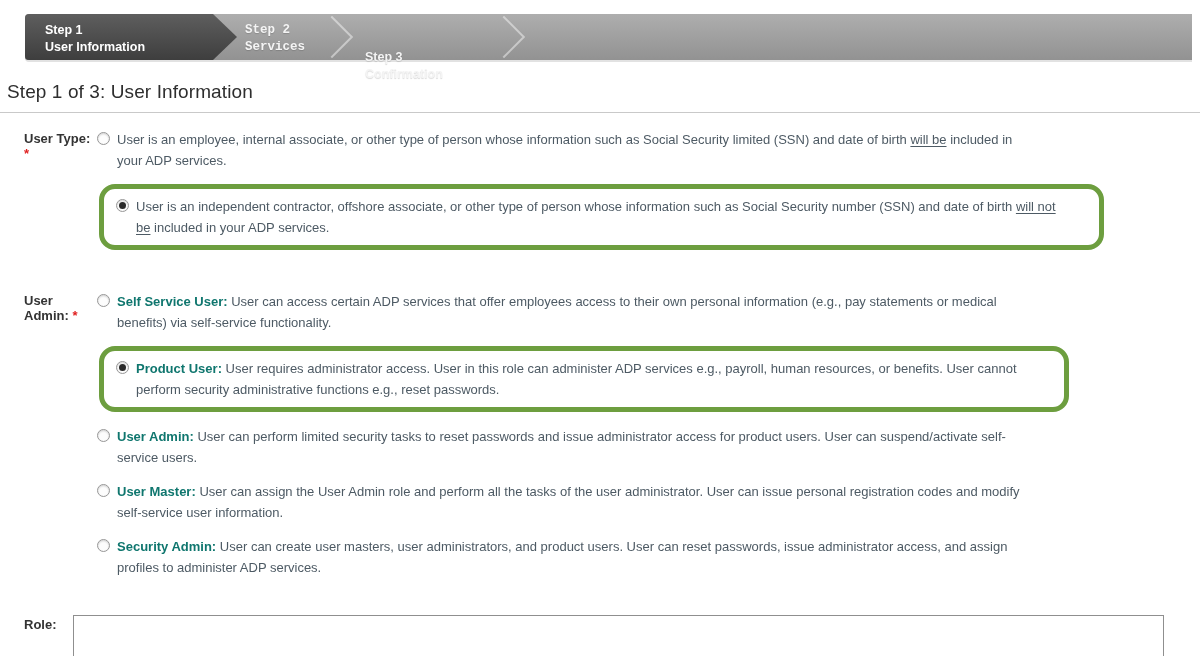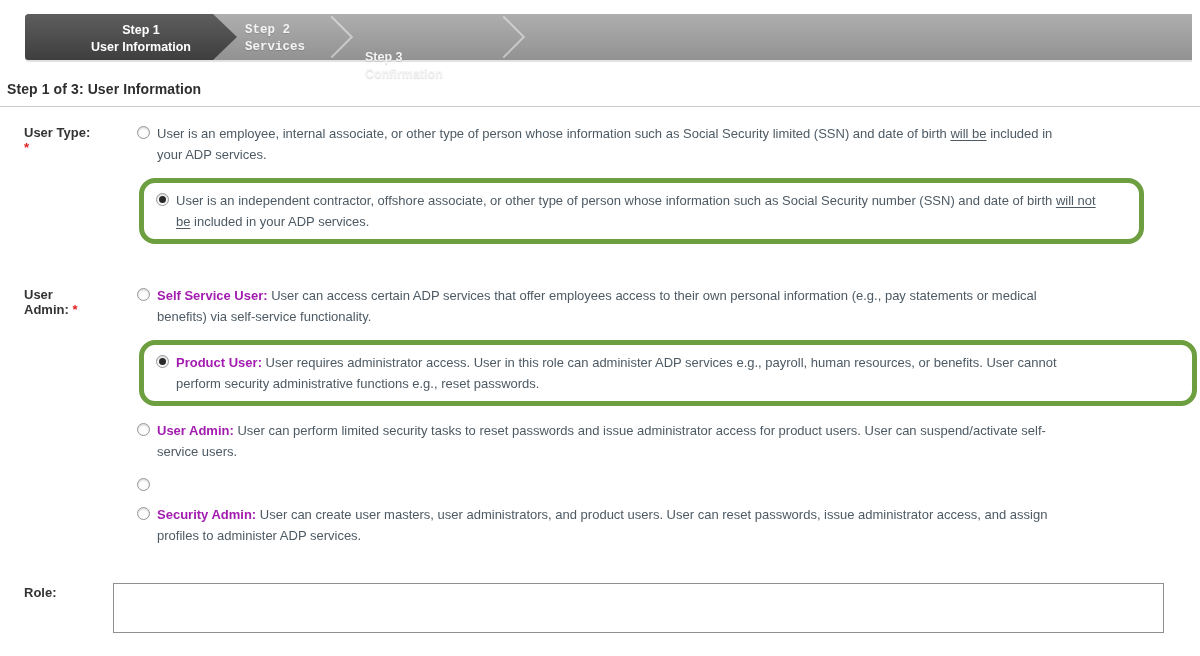--- a/index.html
+++ b/index.html
@@ -20,48 +20,47 @@
     border-bottom: 2px solid #e2e2e2;
   }
   .step { color: #fff; font-weight: bold; font-size: 12.5px; line-height: 16px; padding-top: 8px; cursor: default; }
   .step .step-num { margin-bottom: 1px; }
   .step-active {
     position: relative; z-index: 2;
     width: 212px; padding-left: 20px;
     background: linear-gradient(#5e5e5e, #3e3e3e);
     clip-path: polygon(0 0, 188px 0, 212px 50%, 188px 100%, 0 100%);
     border-radius: 4px 0 0 4px;
-    text-align: center;
   }
   .step-plain { color: #f4f4f4; text-shadow: 0 1px 1px rgba(0,0,0,0.15); }
   .step-2 { padding-left: 8px; width: 92px; font-family: Liberation Mono, monospace; }
   .step-3 { padding-left: 16px; width: 152px; margin-top: 27px; }
   .chev {
     align-self: center;
     width: 30px; height: 30px;
     border-top: 2px solid rgba(255,255,255,0.45);
     border-right: 2px solid rgba(255,255,255,0.45);
     transform: rotate(45deg);
     margin: 0 2px 0 -12px;
   }
   .step-filler { flex: 1; }
 
   
   .page-heading {
     border-bottom: 1px solid #c9c9c9;
     padding: 0 0 9px 7px; margin-top: 19px;
   }
   .page-heading h1 {
-    margin: 0; font-size: 14px; font-weight: 700; color: #2e2e2e;
+    margin: 0; font-size: 19px; font-weight: 400; color: #2e2e2e;
     letter-spacing: 0.1px;
   }
 
   
   .form { padding: 16px 20px 0 24px; }
-  .row { display: flex; align-items: flex-start; gap: 40px; }
+  .row { display: flex; align-items: flex-start; }
   .row-label {
     width: 73px; flex: none;
     font-weight: bold; color: #333; padding-top: 2px;
   }
   .req { color: #e02020; font-weight: bold; }
   .row-content { flex: 1; min-width: 0; }
 
   .opt { display: flex; align-items: flex-start; margin-bottom: 13px; }
   .radio {
     flex: none; width: 13px; height: 13px;
@@ -69,31 +68,31 @@
     background: #fdfdfd;
     box-shadow: inset 0 1px 2px rgba(0,0,0,0.18);
     margin: 3px 7px 0 0;
   }
   .radio.checked::after {
     content: ""; display: block;
     width: 7px; height: 7px; border-radius: 50%;
     background: #2a2a2a; margin: 2px auto 0 auto;
   }
   .opt-text { max-width: 915px; line-height: 21px; color: #4d5a64; }
-  .opt-text b { color: #a21caf; }
+  .opt-text b { color: #0f766e; }
   .opt-text u { text-underline-offset: 2px; }
 
   .hl {
     border: 5px solid #6d9e3f; border-radius: 16px;
     padding: 7px 12px; margin: 12px 0 14px 2px;
   }
   .hl .opt { margin: 0; }
   .hl-a { width: 1005px; }
   .hl-a .opt-text { max-width: 935px; }
-  .hl-b { width: 1058px; }
+  .hl-b { width: 970px; }
   .hl-b .opt-text { max-width: 900px; }
 
   .row-role { margin-top: 27px; }
 
   .row-notes { margin-top: 24px; }
   .row-notes .row-label { width: 49px; }
   .notes-area {
     flex: 1; height: 50px; margin-right: 16px;
     border: 1px solid #8f8f8f; background: #fff;
     resize: none; font-family: "Liberation Sans", sans-serif; font-size: 13px;
@@ -171,20 +170,22 @@
       </div>
 
       <div class="opt">
         <span class="radio"></span>
         <span class="opt-text"><b>User Admin:</b>
           <span>User can perform limited security tasks to reset passwords and issue administrator access for product users. User can suspend/activate self-service users.</span></span>
       </div>
 
       <div class="opt">
         <span class="radio"></span>
+        <span class="opt-text"><b>User Master:</b>
+          <span>User can assign the User Admin role and perform all the tasks of the user administrator. User can issue personal registration codes and modify self-service user information.</span></span>
       </div>
 
       <div class="opt">
         <span class="radio"></span>
         <span class="opt-text"><b>Security Admin:</b>
           <span>User can create user masters, user administrators, and product users. User can reset passwords, issue administrator access, and assign profiles to administer ADP services.</span></span>
       </div>
 
     </div>
   </div>

